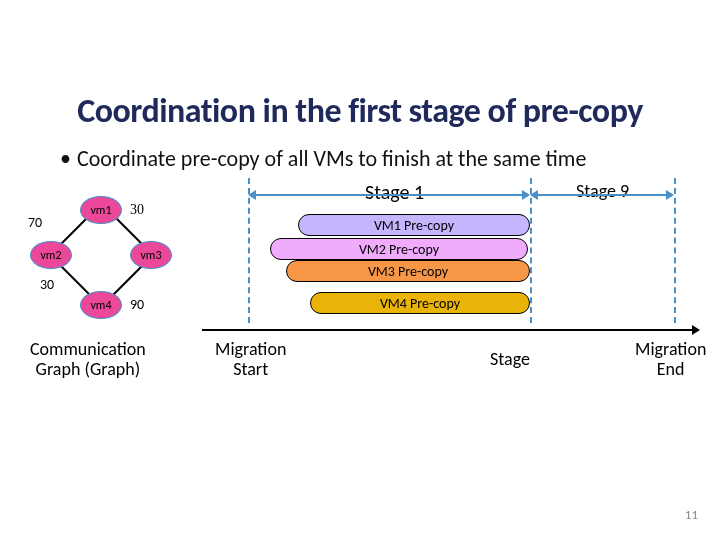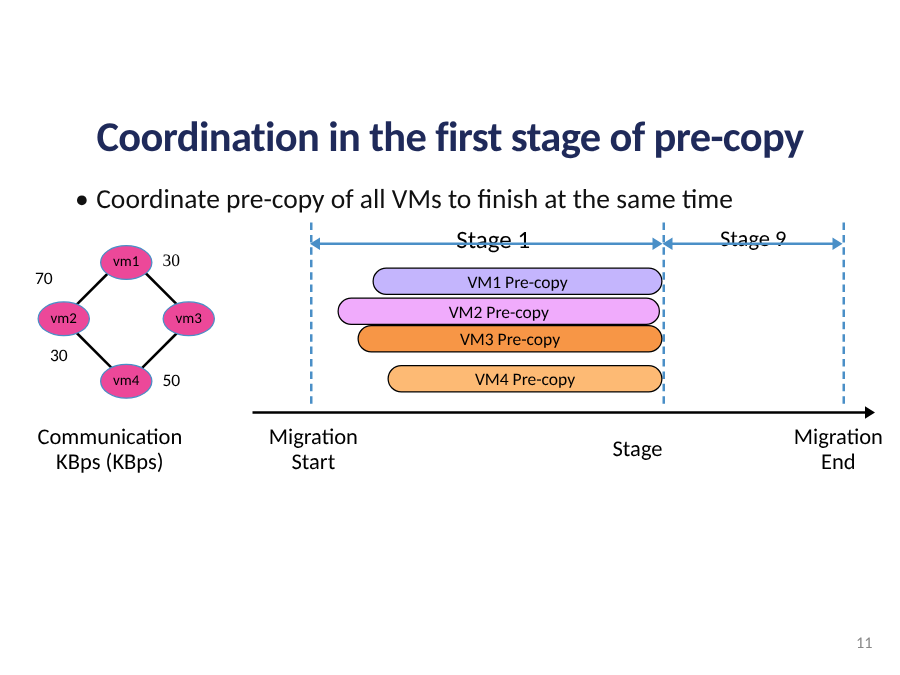--- a/index.html
+++ b/index.html
@@ -21,21 +21,21 @@
   .arrow-tip-blue-l, .arrow-tip-blue-r { position: absolute; top: 0; width: 0; height: 0; border-top: 5px solid transparent; border-bottom: 5px solid transparent; }
   .arrow-tip-blue-l { left: 0; border-right: 8px solid #4a8fc7; }
   .arrow-tip-blue-r { right: 0; border-left: 8px solid #4a8fc7; }
   
   .stage2-arrow { position: absolute; top: 190px; left: 530px; width: 144px; height: 10px; }
   
   .bar { position: absolute; height: 22px; border: 1.5px solid #000; border-radius: 11px; font-size: 14px; display: flex; align-items: center; justify-content: center; color: #000; }
   .bar1 { top: 214px; left: 298px; width: 232px; background: #c4b5fd; }
   .bar2 { top: 238px; left: 270px; width: 258px; background: #f0abfc; text-align: right; }
   .bar3 { top: 260px; left: 286px; width: 244px; background: #f79646; }
-  .bar4 { top: 292px; left: 310px; width: 220px; background: #fdba74; }
+  .bar4 { top: 292px; left: 310px; width: 220px; background: #eab308; }
   
   .time-arrow { position: absolute; top: 325px; left: 202px; width: 498px; height: 10px; }
   .arrow-line-black { position: absolute; top: 4px; left: 0; right: 6px; height: 2px; background: #000; }
   .arrow-tip-black-r { position: absolute; right: 0; top: 0; width: 0; height: 0; border-top: 5px solid transparent; border-bottom: 5px solid transparent; border-left: 8px solid #000; }
   .mig-start { position: absolute; top: 340px; left: 215px; font-size: 18px; text-align: center; line-height: 1.1; }
   .time-lbl  { position: absolute; top: 348px; left: 490px; font-size: 18px; }
   .mig-end   { position: absolute; top: 340px; left: 635px; font-size: 18px; text-align: center; line-height: 1.1; }
   
   .graph { position: absolute; top: 196px; left: 0; width: 200px; height: 170px; }
   .gnode { position: absolute; width: 42px; height: 28px; border-radius: 50%; background: #ec4899; border: 1.5px solid #4a8fc7; display: flex; align-items: center; justify-content: center; font-size: 12px; }
@@ -115,19 +115,19 @@
     <div class="etip" style="top:97px; left:117px; transform:rotate(135deg);"></div>
 
     <div class="gnode n1">vm1</div>
     <div class="gnode n2">vm2</div>
     <div class="gnode n3">vm3</div>
     <div class="gnode n4">vm4</div>
 
     <div class="glbl l80">70</div>
     <div class="glbl l30">30</div>
     <div class="glbl l20">30</div>
-    <div class="glbl l50">50</div>
+    <div class="glbl l50">90</div>
   </div>
   <div class="comm-caption" style="white-space:pre;">Communication
-KBps (KBps)</div>
+Graph (Graph)</div>
 
   <div class="slidenum">11</div>
 </div>
 
 </body></html>

